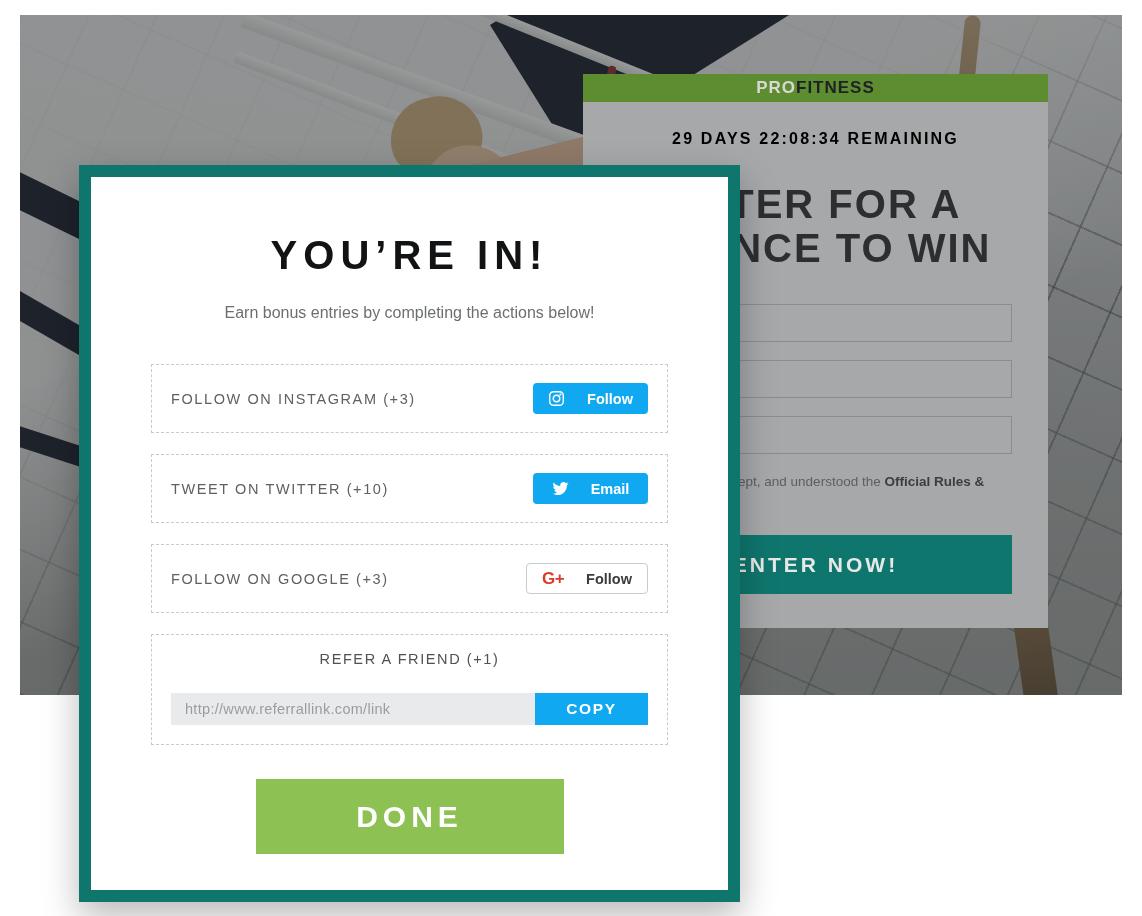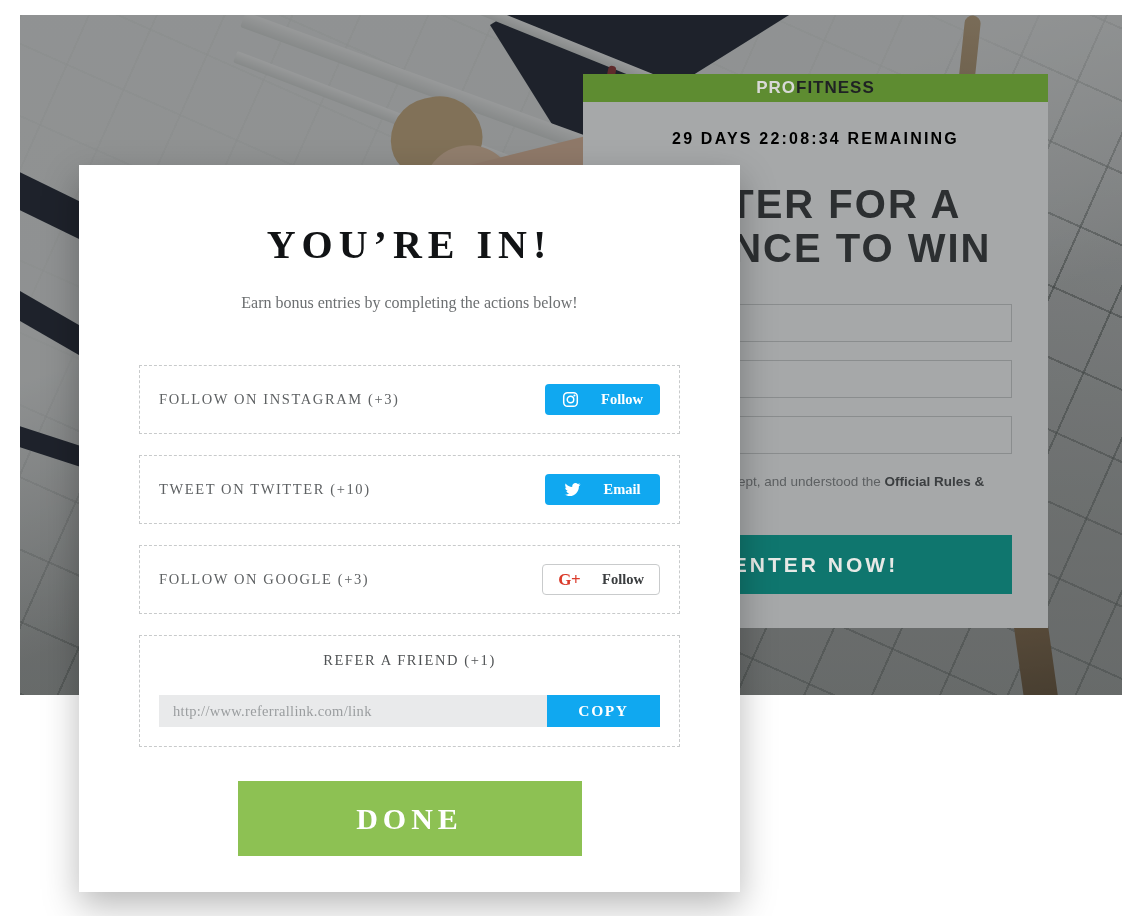--- a/index.html
+++ b/index.html
@@ -183,41 +183,41 @@
     cursor: pointer;
   }
 
   
   .modal {
     position: absolute;
     left: 79px;
     top: 165px;
     width: 661px;
     background: #0f766e;
+    padding: 12px;
     box-shadow: 0 14px 34px rgba(0,0,0,.28);
-    font-family: Liberation Serif, serif;
   }
   .modal-inner {
     background: #ffffff;
     padding: 56px 60px 36px 60px;
   }
 
   .modal-title {
     text-align: center;
     font-size: 40px;
     font-weight: bold;
     letter-spacing: 6px;
     color: #111315;
     margin-bottom: 26px;
   }
   .modal-sub {
     text-align: center;
     font-size: 16px;
     color: #6c6f71;
-    margin-bottom: 53px;
+    margin-bottom: 42px;
   }
 
   .action-row {
     border: 1px dashed #c8cacb;
     height: 69px;
     display: flex;
     align-items: center;
     justify-content: space-between;
     padding: 0 19px;
     margin-bottom: 21px;
@@ -301,21 +301,21 @@
     border: none;
     font-size: 15.5px;
     font-weight: bold;
     letter-spacing: 1.6px;
     font-family: inherit;
     cursor: pointer;
   }
 
   .done-btn {
     display: block;
-    width: 344px;
+    width: 308px;
     height: 75px;
     margin: 0 auto;
     background: #8dc153;
     color: #ffffff;
     border: none;
     font-size: 30px;
     font-weight: bold;
     letter-spacing: 5px;
     font-family: inherit;
     cursor: pointer;

